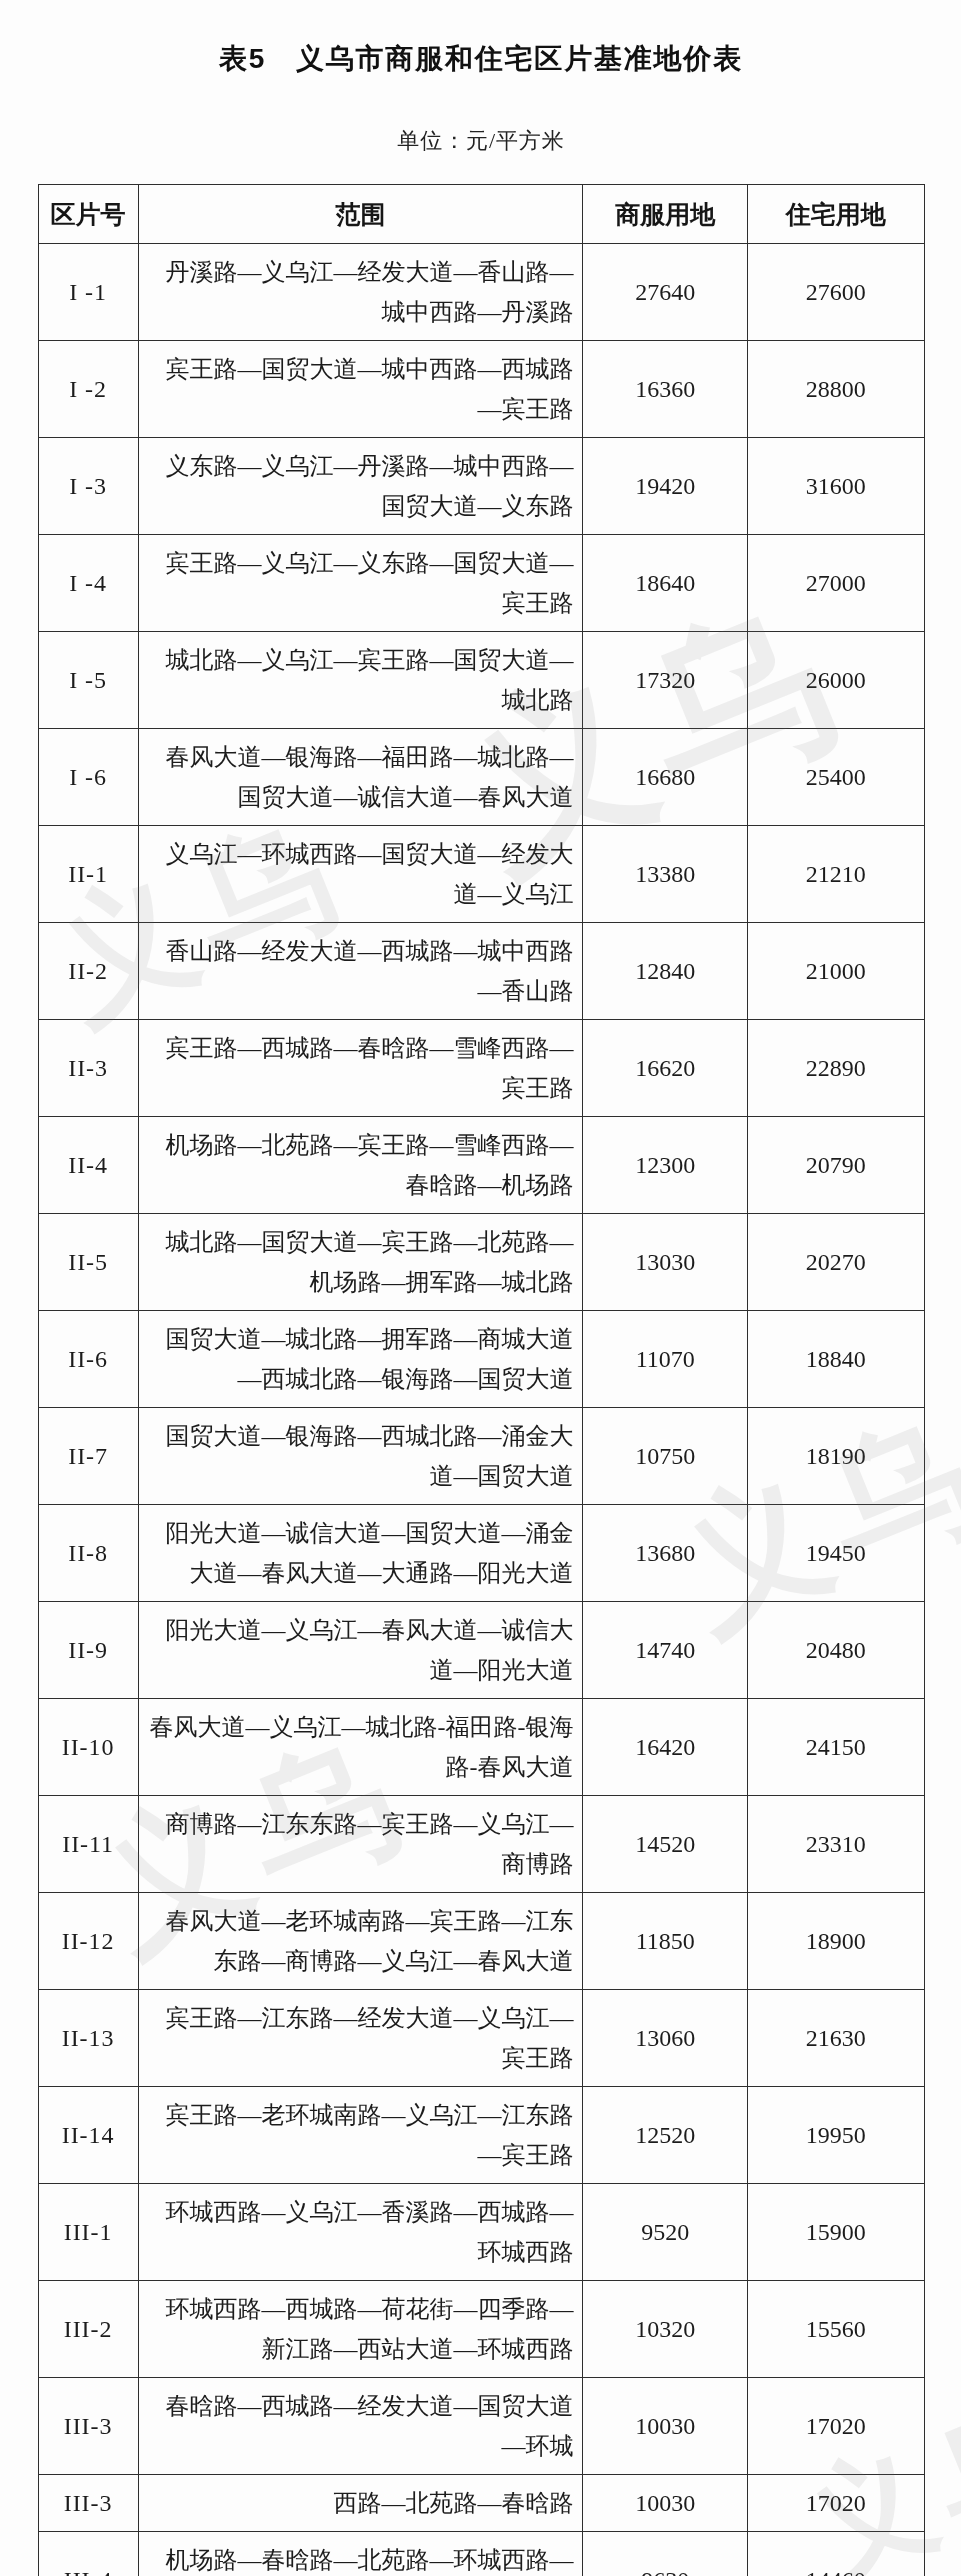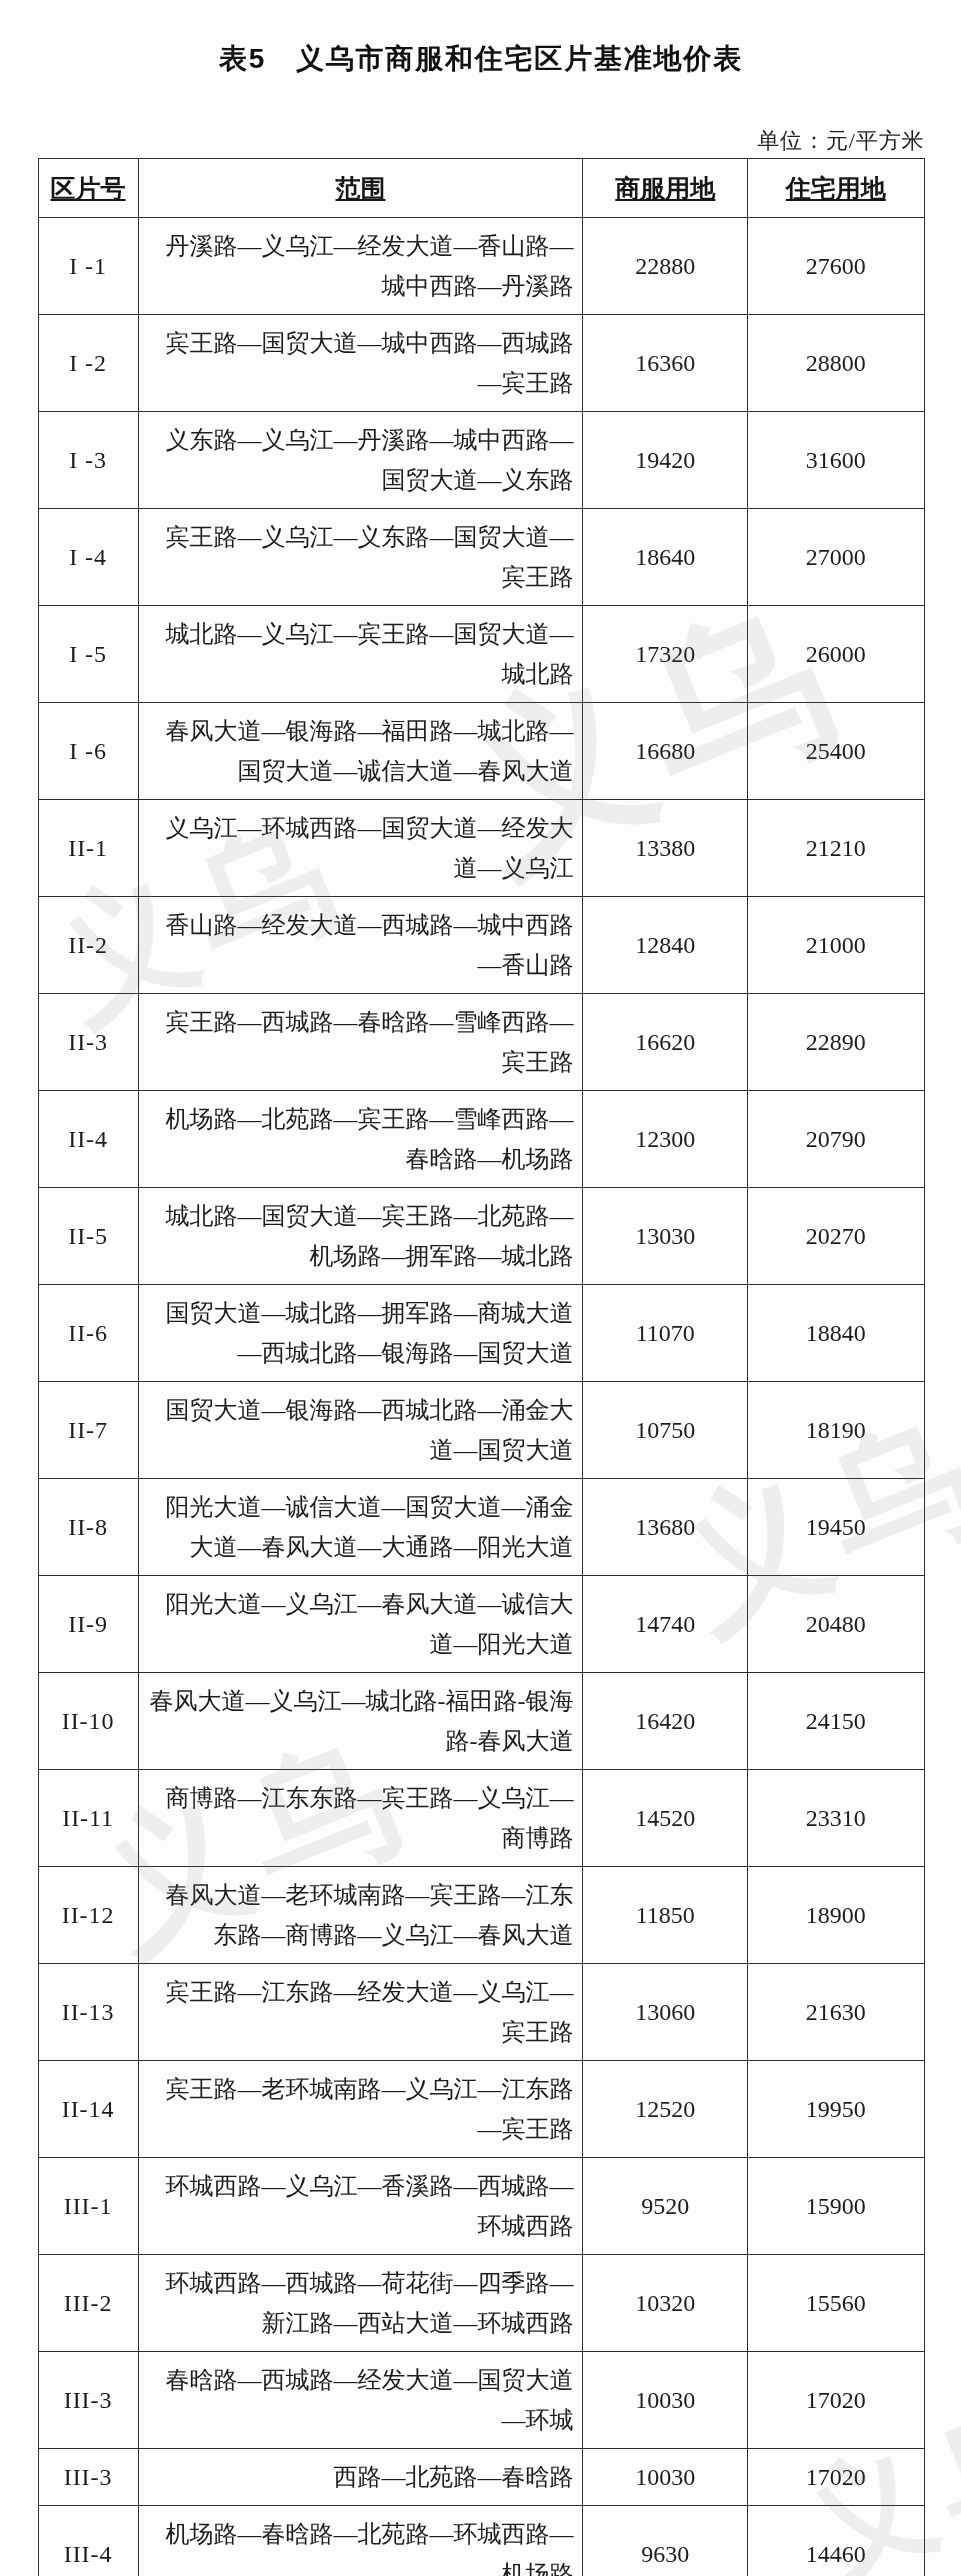--- a/index.html
+++ b/index.html
@@ -15,22 +15,22 @@
     margin:6px; padding-top:34px;
     text-align:center;
     font-family:"Liberation Sans","DejaVu Sans",sans-serif;
     font-weight:bold;
     font-size:28px;
     letter-spacing:1.8px;
     color:#111;
   }
   .unit-line{
     width:887px;
-    margin:48px auto 2px auto;
-    text-align:right;
+    margin:48px auto 28px auto;
+    text-align:center;
     font-size:22px;
     letter-spacing:0.9px;
     color:#222;
   }
   table.price-table{
     width:887px;
     margin:0 auto;
     border-collapse:collapse;
     table-layout:fixed;
     background:transparent;
@@ -39,21 +39,20 @@
     border:1.8px solid #2e2e2e;
   }
   .price-table th{
     font-family:"Liberation Sans","DejaVu Sans",sans-serif;
     font-weight:bold;
     font-size:25px;
     height:56px;
     text-align:center;
     color:#161616;
     background:transparent;
-    text-decoration:underline;
   }
   col.c-zone{width:11.3%;}
   col.c-range{width:50.2%;}
   col.c-comm{width:18.6%;}
   col.c-res{width:19.9%;}
   td.zone-cell{
     text-align:center;
     font-size:24px;
     letter-spacing:0.9px;
     color:#1c1c1c;
@@ -113,21 +112,21 @@
       <th>区片号</th>
       <th>范围</th>
       <th>商服用地</th>
       <th>住宅用地</th>
     </tr>
   </thead>
   <tbody id="table-body">
       <tr>
         <td class="zone-cell">I -1</td>
         <td class="range-cell">丹溪路—义乌江—经发大道—香山路—城中西路—丹溪路</td>
-        <td class="price-cell">22880</td>
+        <td class="price-cell">27640</td>
         <td class="price-cell">27600</td>
       </tr>
       <tr>
         <td class="zone-cell">I -2</td>
         <td class="range-cell">宾王路—国贸大道—城中西路—西城路—宾王路</td>
         <td class="price-cell">16360</td>
         <td class="price-cell">28800</td>
       </tr>
       <tr>
         <td class="zone-cell">I -3</td>

